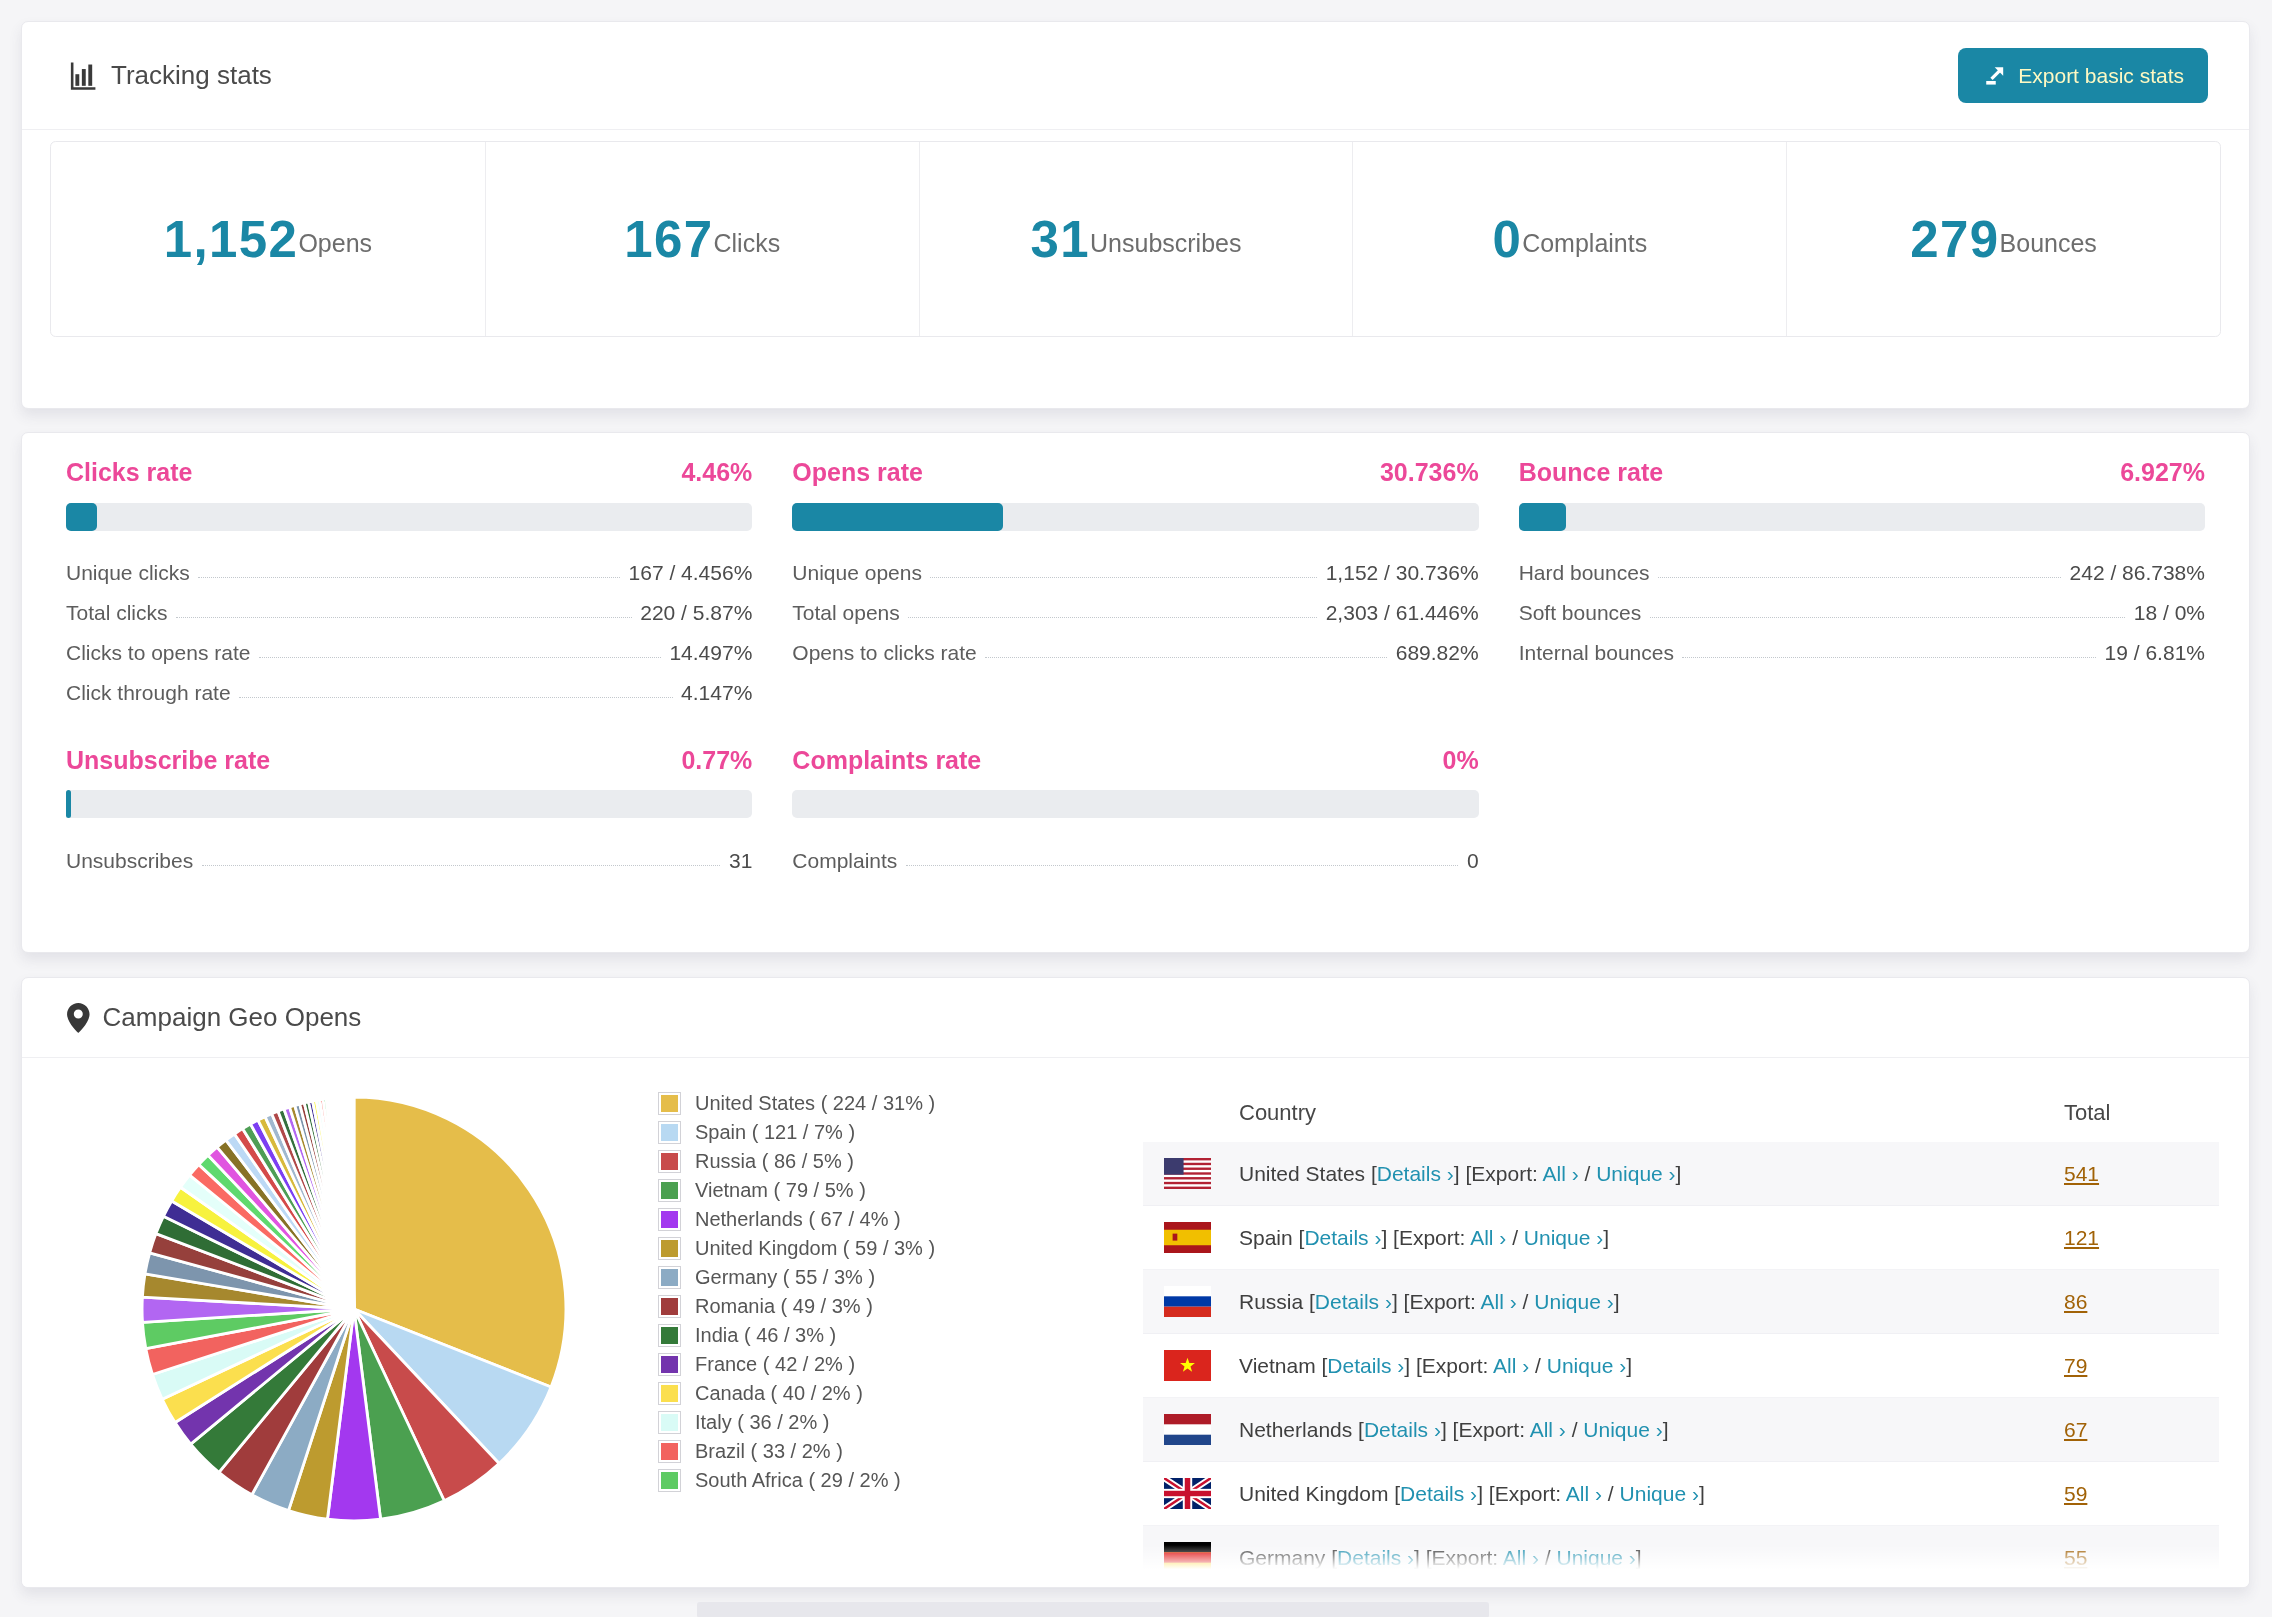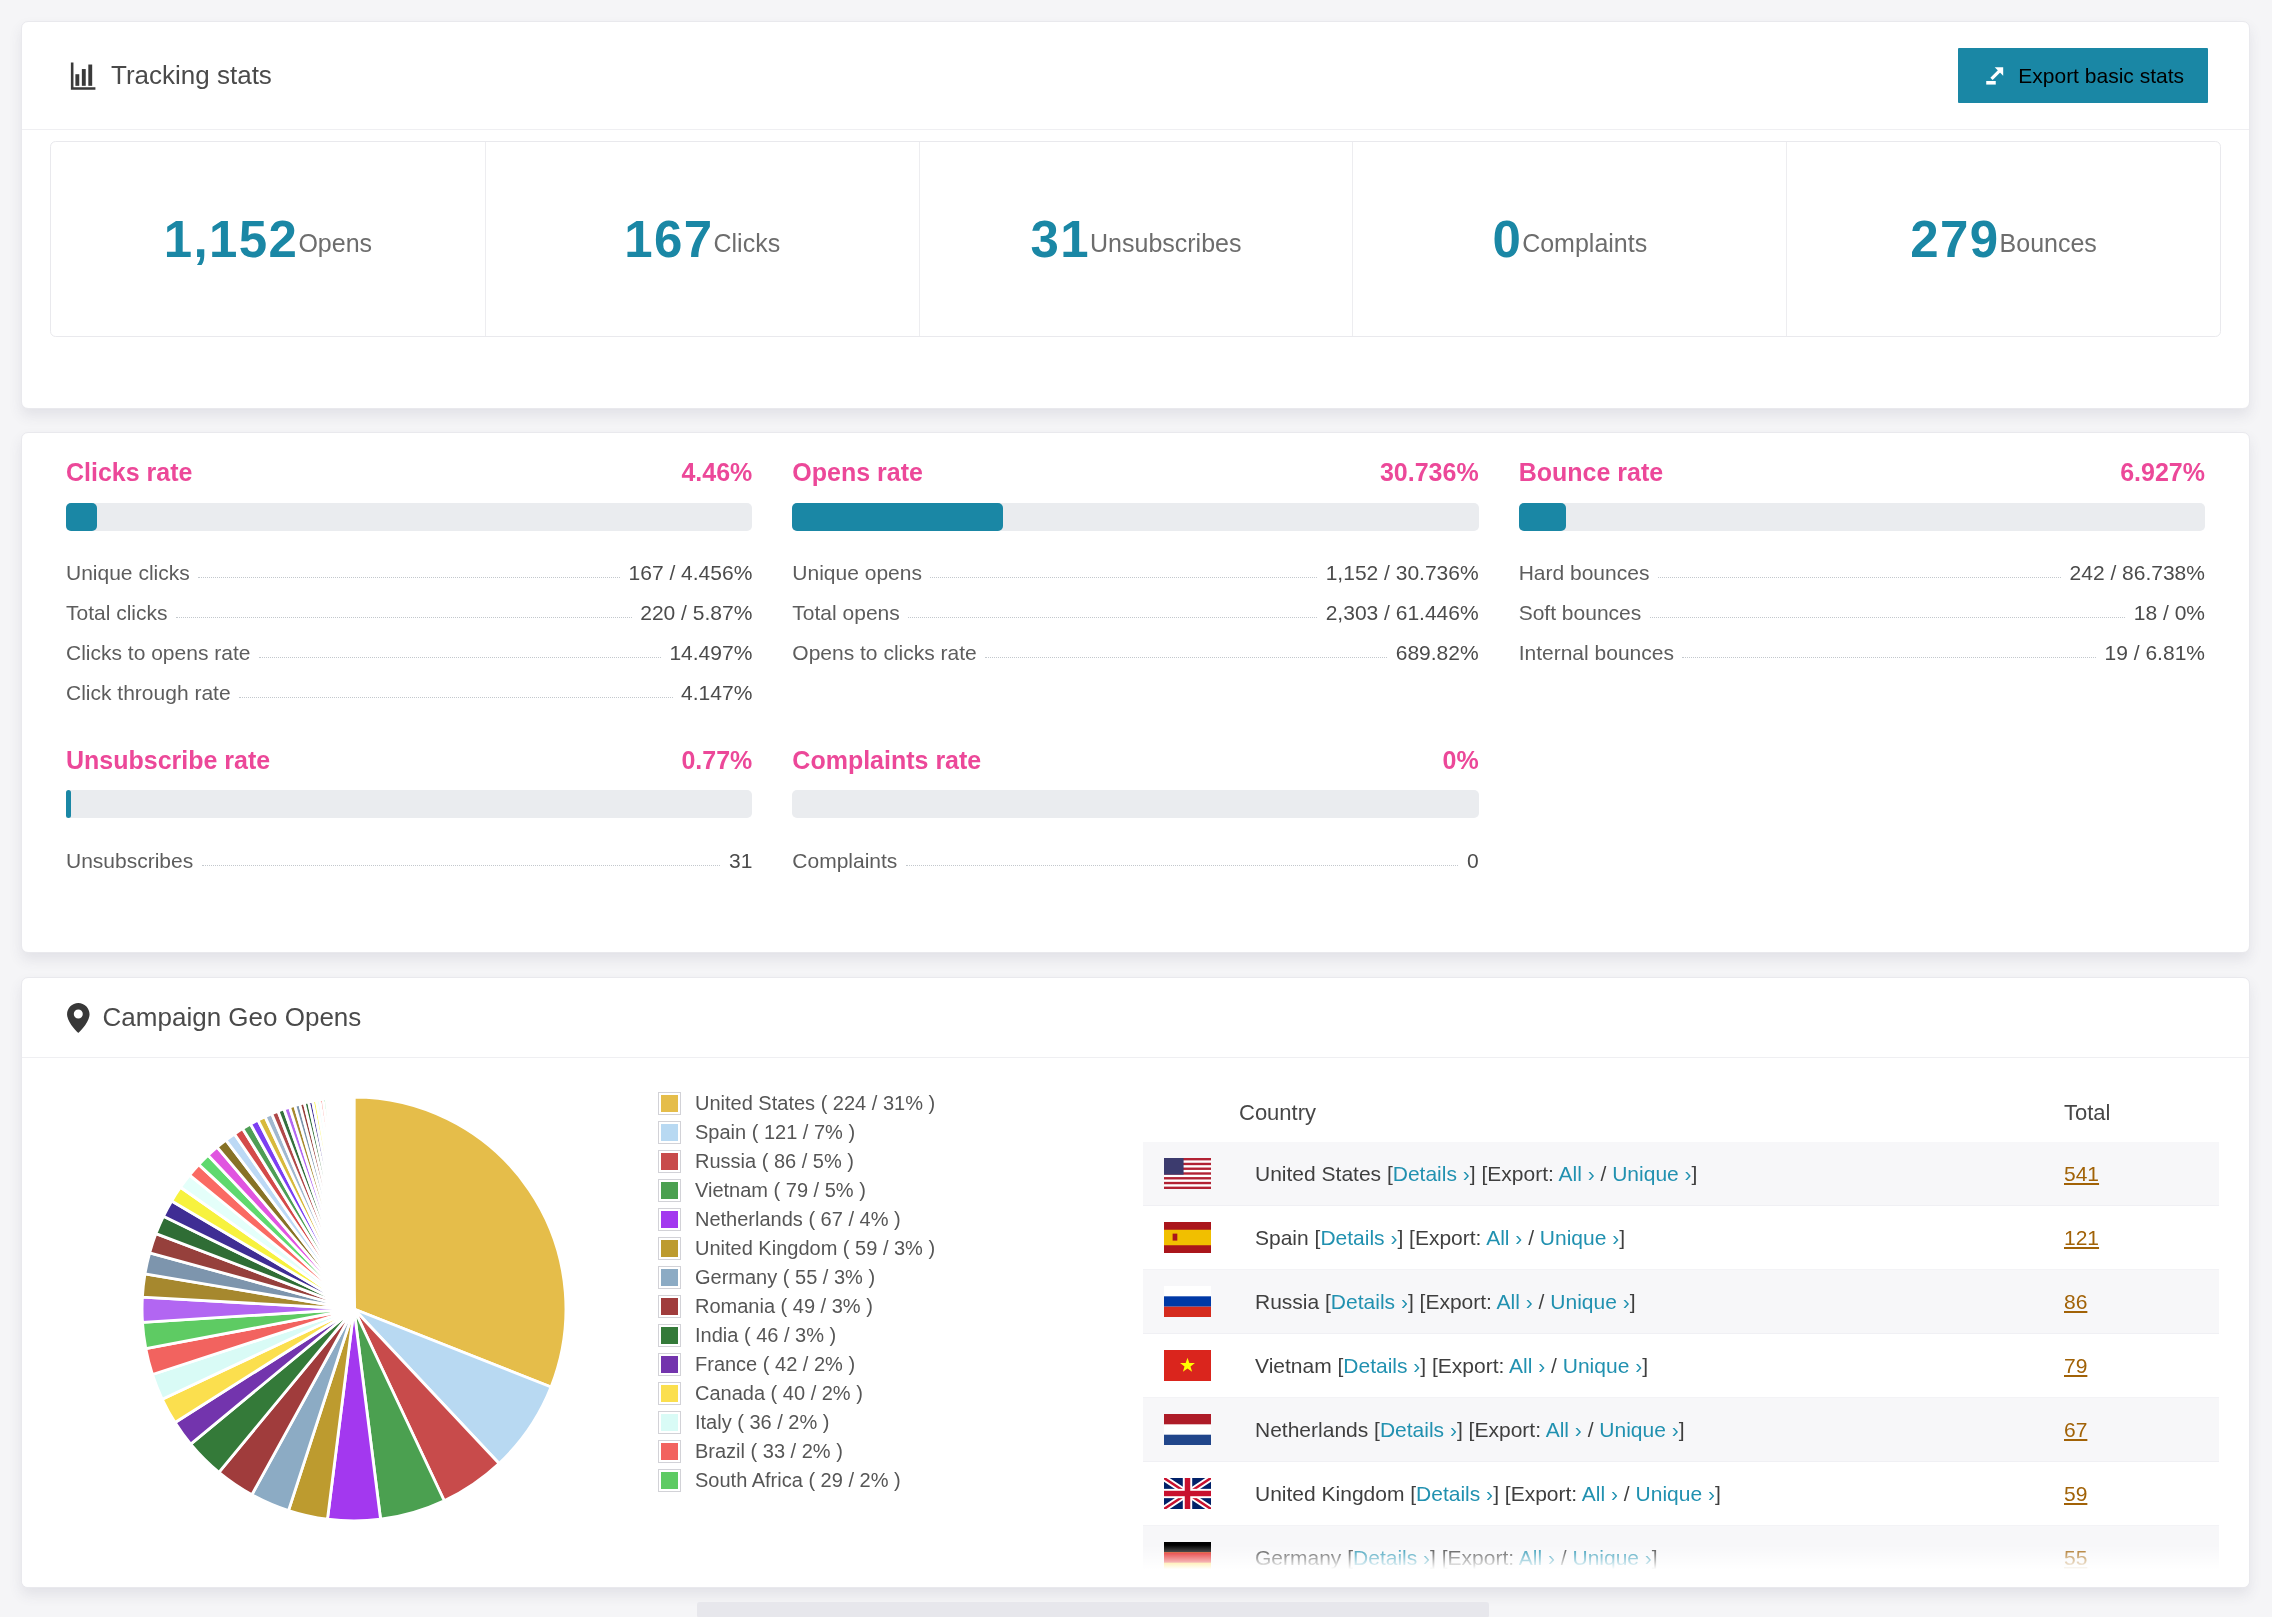--- a/index.html
+++ b/index.html
@@ -26,22 +26,22 @@
     display:flex;align-items:center;justify-content:space-between;
     padding:0 41px 0 45px;border-bottom:1.4px solid #efeff2;
   }
   #card-tracking .card-header{height:108px;}
   #card-geo .card-header{height:80px;}
   .header-left{display:flex;align-items:center;gap:13px;}
   .card-title{font-size:26px;color:#4a4a4a;}
 
   .btn-export{
     display:flex;align-items:center;gap:11.3px;cursor:pointer;
-    background:var(--accent);color:#000000;font-size:21px;height:55px;
-    padding:0 24px;border:none;border-radius:1px;
+    background:var(--accent);color:#fef9c3;font-size:21px;height:55px;
+    padding:0 24px;border:none;border-radius:8px;
     font-family:inherit;
   }
 
   .stats-row{
     margin:11.3px 28px 0;height:196px;border:1.4px solid #e9e9ed;border-radius:5.6px;
     display:grid;grid-template-columns:repeat(5,1fr);background:#fff;
   }
   .stat-cell{display:flex;flex-direction:row;align-items:center;justify-content:center;}
   .stat-cell + .stat-cell{border-left:1.4px solid #ededf0;}
   .stat-value{font-size:51px;font-weight:bold;color:var(--accent);letter-spacing:1.4px;}
@@ -65,21 +65,21 @@
   .swatch{width:20.5px;height:20.5px;border:2.1px solid #fff;outline:1.4px solid #d2d2d7;flex:none;}
   .legend-label{font-size:20px;color:#565656;white-space:nowrap;}
 
   .geo-table{position:absolute;left:1121px;top:25.4px;width:1076px;}
   .t-header{display:grid;grid-template-columns:47px 1fr 155px;padding-left:21px;height:59px;
     align-items:center;font-size:22px;color:#474747;}
   .t-header .th-country{margin-left:28px;}
   .t-row{display:grid;grid-template-columns:47px 1fr 155px;padding-left:21px;height:64px;
     align-items:center;font-size:21px;border-bottom:1.4px solid rgba(235,235,240,.6);}
   .t-row.shade{background:#f7f7f9;}
-  .country-cell{margin-left:44px;white-space:nowrap;color:#3f3f3f;}
+  .country-cell{margin-left:28px;white-space:nowrap;color:#3f3f3f;}
   .tlink{color:var(--link);text-decoration:none;cursor:pointer;}
   .flag{width:47px;height:31px;display:block;}
   .total-cell{color:#a16207;text-decoration:underline;}
   .table-fade{position:absolute;left:-20px;right:-14px;top:487px;height:44px;
     background:linear-gradient(180deg,rgba(255,255,255,0),#fff 55%);pointer-events:none;}
 
   #scroll-hint{position:absolute;left:697px;top:1602px;width:792px;height:15.5px;
     background:#e7e7ec;border-radius:2.8px;}
   .icon{flex:none;display:block;}
 </style>

